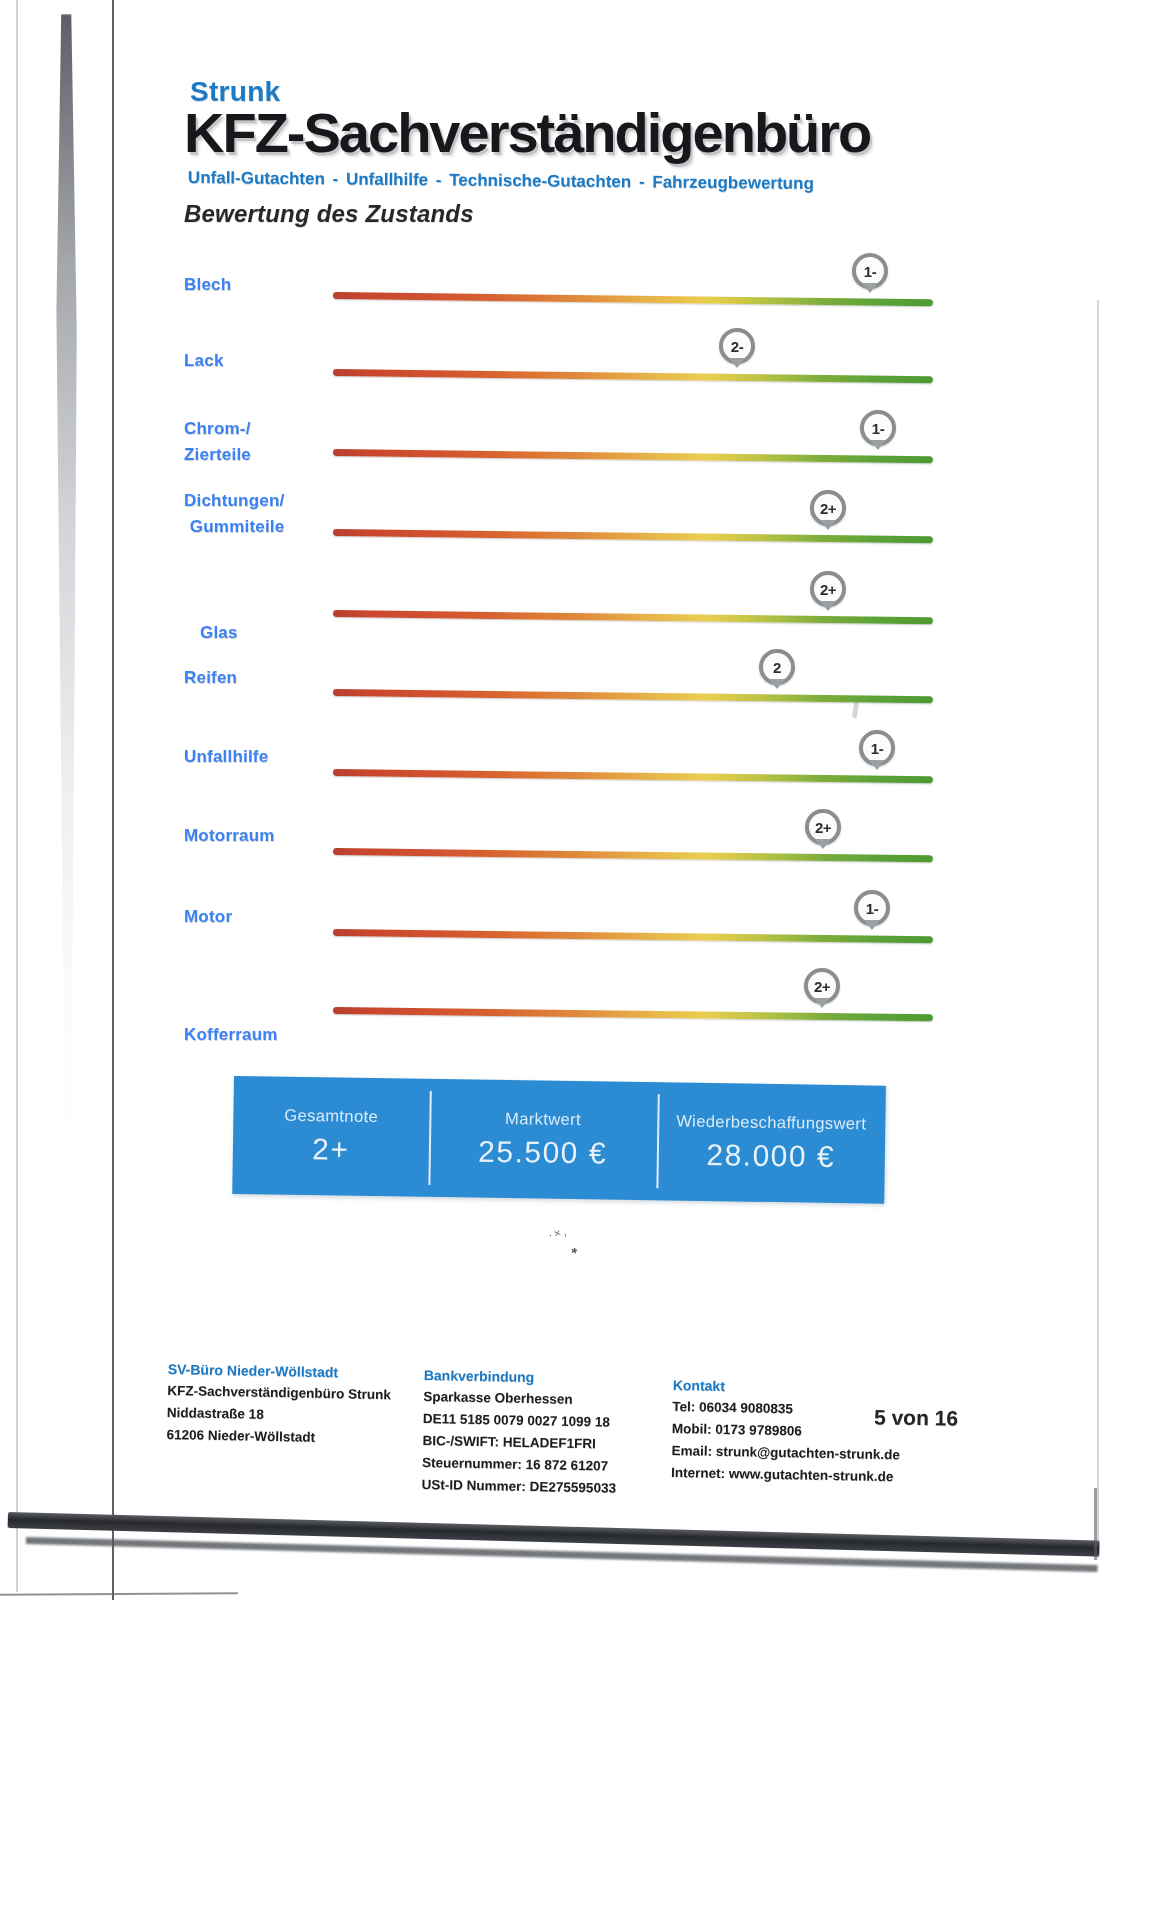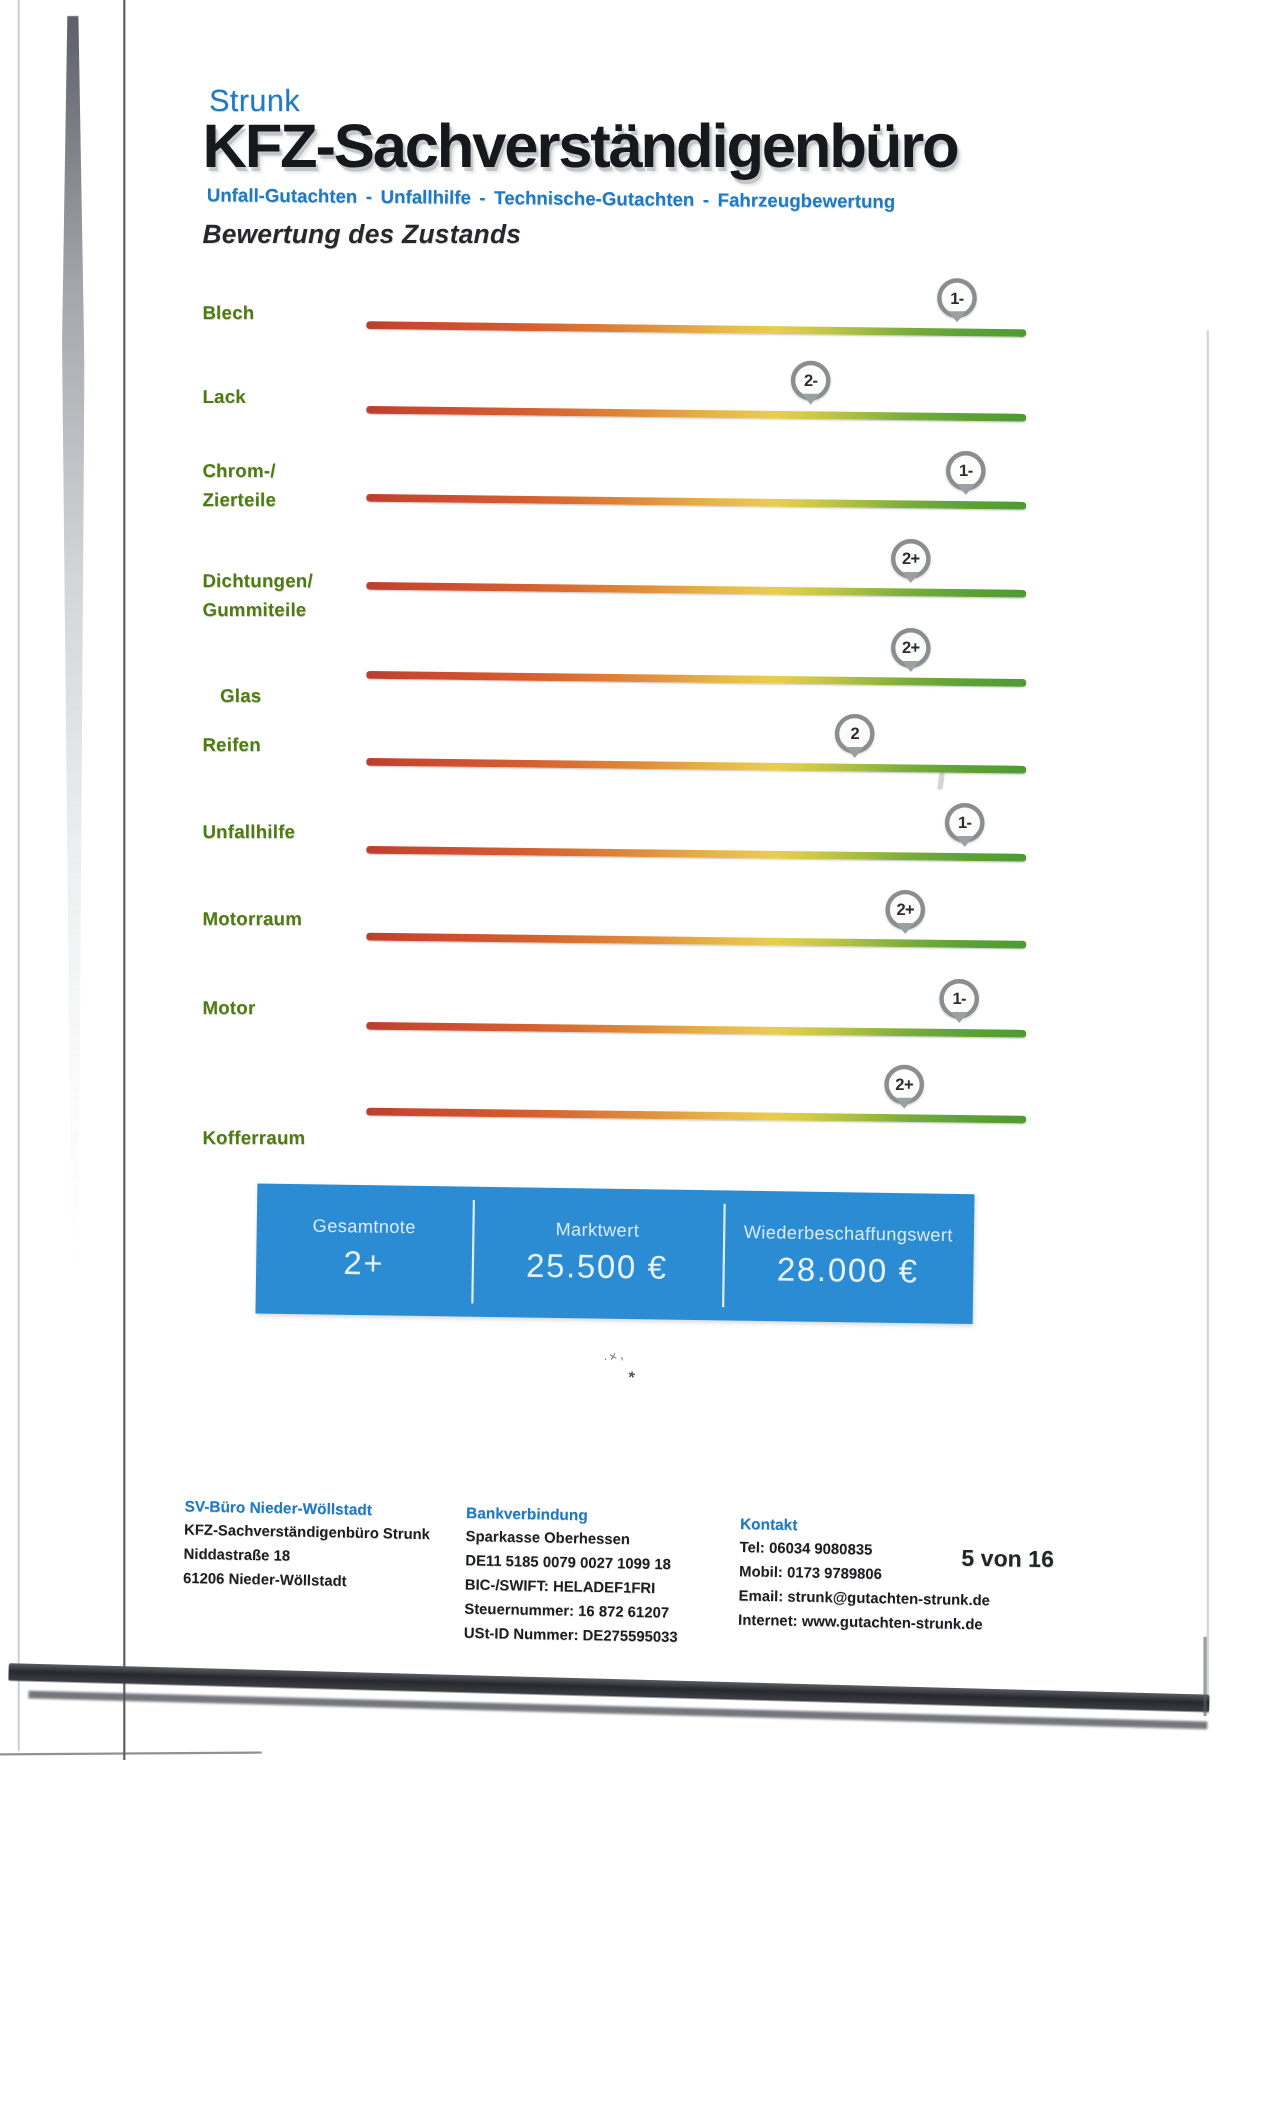--- a/index.html
+++ b/index.html
@@ -20,47 +20,47 @@
   .bottom-bar-echo{left:26px;top:1537px;width:1072px;height:7px;background:#51555b;opacity:0.8;
       transform:rotate(1.5deg);transform-origin:0 0;filter:blur(0.8px);}
   .bottom-edge-corner{left:1094px;top:1488px;width:3px;height:72px;background:rgba(90,94,101,0.6);}
   .bottom-line-left{left:0;top:1593px;width:238px;height:2px;background:rgba(95,99,106,0.7);transform:rotate(-0.4deg);}
   .speck{left:853px;top:702px;width:5px;height:16px;background:rgba(130,134,140,0.35);
       transform:rotate(8deg);border-radius:2px;}
   .scribble{color:#6f737a;font-size:12px;transform:rotate(-14deg);letter-spacing:2px;}
   .scribble2{color:#54575c;font-size:15px;transform:rotate(9deg);font-weight:700;}
 
   
-  .brand{left:190px;top:76px;font-size:28px;font-weight:400;color:#1d7ac4;letter-spacing:0.3px;
+  .brand{left:190px;top:76px;font-size:28px;font-weight:700;color:#1d7ac4;letter-spacing:0.3px;
       text-shadow:0.6px 0.8px 0.5px rgba(90,120,150,0.25);}
   .title{left:184px;top:100px;font-size:56px;font-weight:800;color:#16181b;letter-spacing:-2px;
       white-space:nowrap;z-index:3;
       text-shadow:2px 3px 0 rgba(125,128,133,0.35),4px 5px 2px rgba(150,153,158,0.22);}
   .services{left:188px;top:168px;font-size:17px;font-weight:700;color:#1d7ac4;white-space:nowrap;
       word-spacing:3px;z-index:2;transform:rotate(0.55deg);transform-origin:0 0;
       text-shadow:0.6px 0.9px 0.6px rgba(90,120,150,0.3);}
   .section-title{left:184px;top:200px;font-size:24px;font-weight:600;color:#26282b;letter-spacing:0.2px;
       text-shadow:0.5px 0.7px 0.5px rgba(100,100,105,0.2);font-style:italic;}
 
   
-  .row-label{left:184px;font-size:17px;font-weight:700;color:#4d7c0f;white-space:pre-line;
+  .row-label{left:184px;font-size:17px;font-weight:700;color:#3b82f6;white-space:pre-line;
       line-height:26px;letter-spacing:0.2px;text-shadow:0.5px 0.7px 0.4px rgba(90,90,95,0.28);}
   .bar{left:333px;width:600px;height:7px;border-radius:4px;
       transform:rotate(0.7deg);transform-origin:0 50%;
       box-shadow:0 1px 1.5px rgba(110,110,115,0.35);
       background:linear-gradient(90deg,#b8402f 0%,#c9472e 6%,#d05030 15%,#d55f30 25%,#db7733 34%,
       #e29440 44%,#e8b84a 54%,#e9cd4e 62%,#cdc847 68%,#a4bc42 75%,#7bac3c 82%,#5da336 90%,#4e9a33 100%);}
   .pin{width:36px;height:36px;box-sizing:border-box;border:4px solid #8a8e91;border-radius:50%;
       background:#fcfcfb;z-index:2;display:flex;align-items:center;justify-content:center;
       font-size:15px;font-weight:700;color:#2b2d30;letter-spacing:-0.5px;
       box-shadow:0 1px 2px rgba(120,120,125,0.4);}
   .pin::after{content:"";position:absolute;left:50%;top:100%;transform:translate(-50%,-2px);
       width:0;height:0;border:8px solid transparent;border-bottom:0;border-top:10px solid #9ba0a3;}
 
-  .lbl1{top:272px;} .lbl2{top:348px;} .lbl3{top:416px;} .lbl4{top:516px;} .lbl5{top:620px;margin-left:16px;}
+  .lbl1{top:272px;} .lbl2{top:348px;} .lbl3{top:416px;} .lbl4{top:488px;text-align:right;} .lbl5{top:620px;margin-left:16px;}
   .lbl6{top:665px;} .lbl7{top:744px;} .lbl8{top:823px;} .lbl9{top:904px;} .lbl10{top:982px;margin-top:40px;}
   .bar1{top:292px;} .bar2{top:369px;} .bar3{top:449px;} .bar4{top:529px;} .bar5{top:610px;}
   .bar6{top:689px;} .bar7{top:769px;} .bar8{top:848px;} .bar9{top:929px;} .bar10{top:1007px;}
   .pin1{left:852px;top:253px;} .pin2{left:719px;top:328px;} .pin3{left:860px;top:410px;}
   .pin4{left:810px;top:490px;} .pin5{left:810px;top:571px;} .pin6{left:759px;top:649px;}
   .pin7{left:859px;top:730px;} .pin8{left:805px;top:809px;} .pin9{left:854px;top:890px;}
   .pin10{left:804px;top:968px;}
 
   
   .summary-box{left:234px;top:1076px;width:652px;height:118px;background:#2b8bd3;

